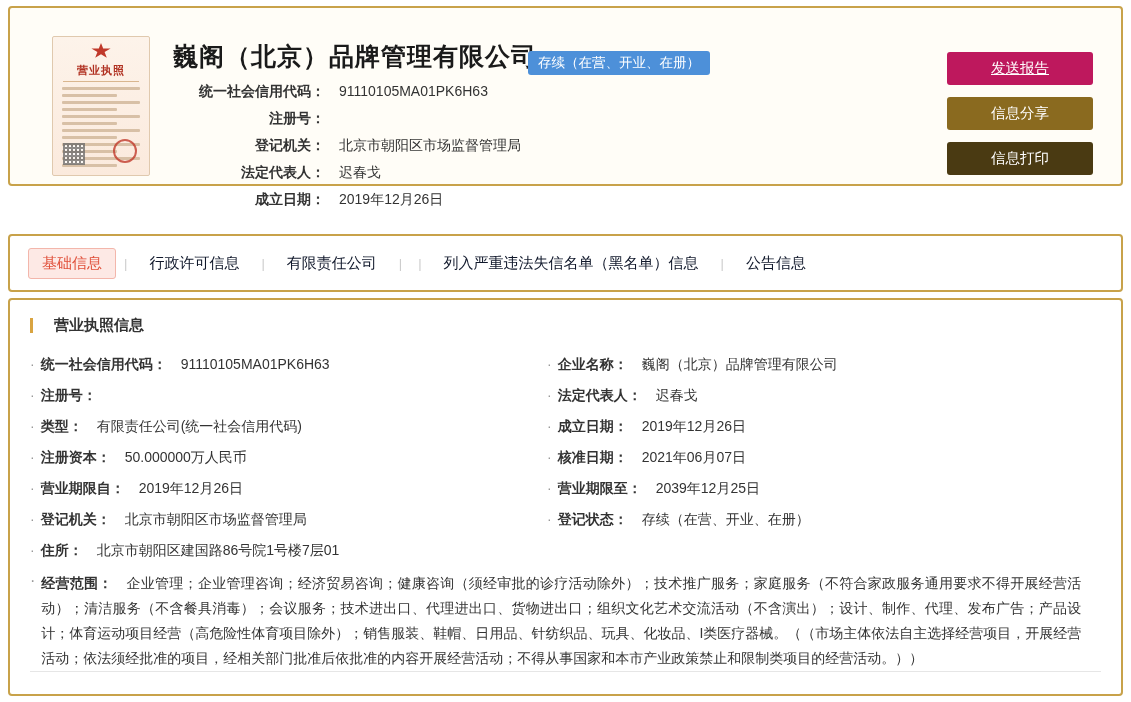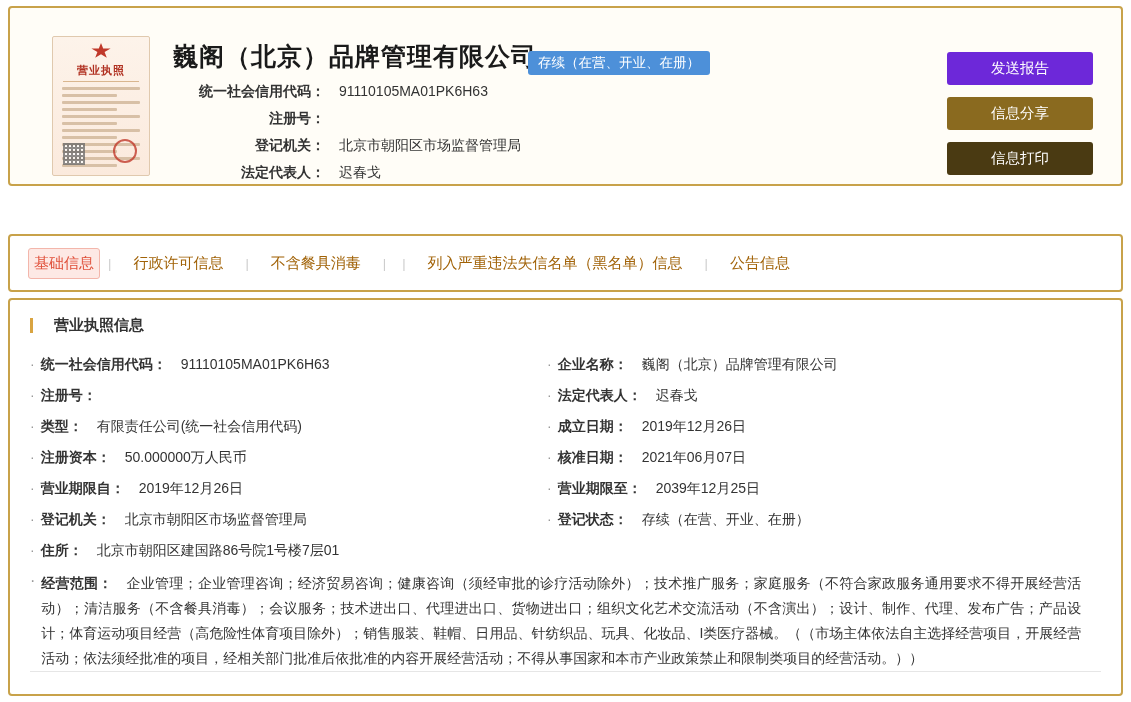--- a/index.html
+++ b/index.html
@@ -111,51 +111,51 @@
     left: 937px;
     width: 146px; height: 33px;
     line-height: 33px;
     text-align: center;
     color: #fff;
     font-size: 14.5px;
     border-radius: 3px;
     cursor: pointer;
     user-select: none;
   }
-  .btn-report { top: 44px; background: #6d28d9; }
+  .btn-report { top: 44px; background: #be185d; text-decoration: underline; }
   .btn-share  { top: 89px; background: #8a6a1f; }
   .btn-print  { top: 134px; background: #4a3a12; }
 
   
   .tabs-card {
     position: absolute;
     left: 8px; top: 234px;
     width: 1115px; height: 58px;
     border: 2px solid #c8a24a;
     border-radius: 4px;
     background: #fff;
   }
   .tabs {
     display: flex; align-items: center;
     height: 100%;
     padding-left: 18px;
   }
   .tab {
     font-size: 15px;
-    color: #a16207;
+    color: #0f172a;
     padding: 6px 14px;
     cursor: pointer;
     white-space: nowrap;
   }
   .tab.active {
     background: #fde9e5;
     color: #e0503a;
     border: 1px solid #f3b6ab;
     border-radius: 3px;
-    padding: 5px 5px;
+    padding: 5px 13px;
     font-family: Liberation Mono, monospace;
   }
   .tab-sep { color: #ccc; font-size: 13px; padding: 0 8px; }
 
   
   .detail-card {
     position: absolute;
     left: 8px; top: 298px;
     width: 1115px; height: 398px;
     border: 2px solid #c8a24a;
@@ -252,34 +252,37 @@
     </div>
     <div class="hdr-row">
       <span class="hdr-label">注册号：</span><span class="hdr-value"></span>
     </div>
     <div class="hdr-row">
       <span class="hdr-label">登记机关：</span><span class="hdr-value">北京市朝阳区市场监督管理局</span>
     </div>
     <div class="hdr-row">
       <span class="hdr-label">法定代表人：</span><span class="hdr-value">迟春戈</span>
     </div>
+    <div class="hdr-row">
+      <span class="hdr-label">成立日期：</span><span class="hdr-value">2019年12月26日</span>
+    </div>
   </div>
 
   <div class="btn btn-report">发送报告</div>
   <div class="btn btn-share">信息分享</div>
   <div class="btn btn-print">信息打印</div>
 </div>
 
 <div class="tabs-card">
   <div class="tabs">
     <div class="tab active">基础信息</div>
     <span class="tab-sep">|</span>
     <div class="tab">行政许可信息</div>
     <span class="tab-sep">|</span>
-    <div class="tab">不含餐具消毒</div>
+    <div class="tab">有限责任公司</div>
     <span class="tab-sep">|</span>
     <span class="tab-sep">|</span>
     <div class="tab">列入严重违法失信名单（黑名单）信息</div>
     <span class="tab-sep">|</span>
     <div class="tab">公告信息</div>
   </div>
 </div>
 
 <div class="detail-card">
   <div class="section-title">营业执照信息</div>

